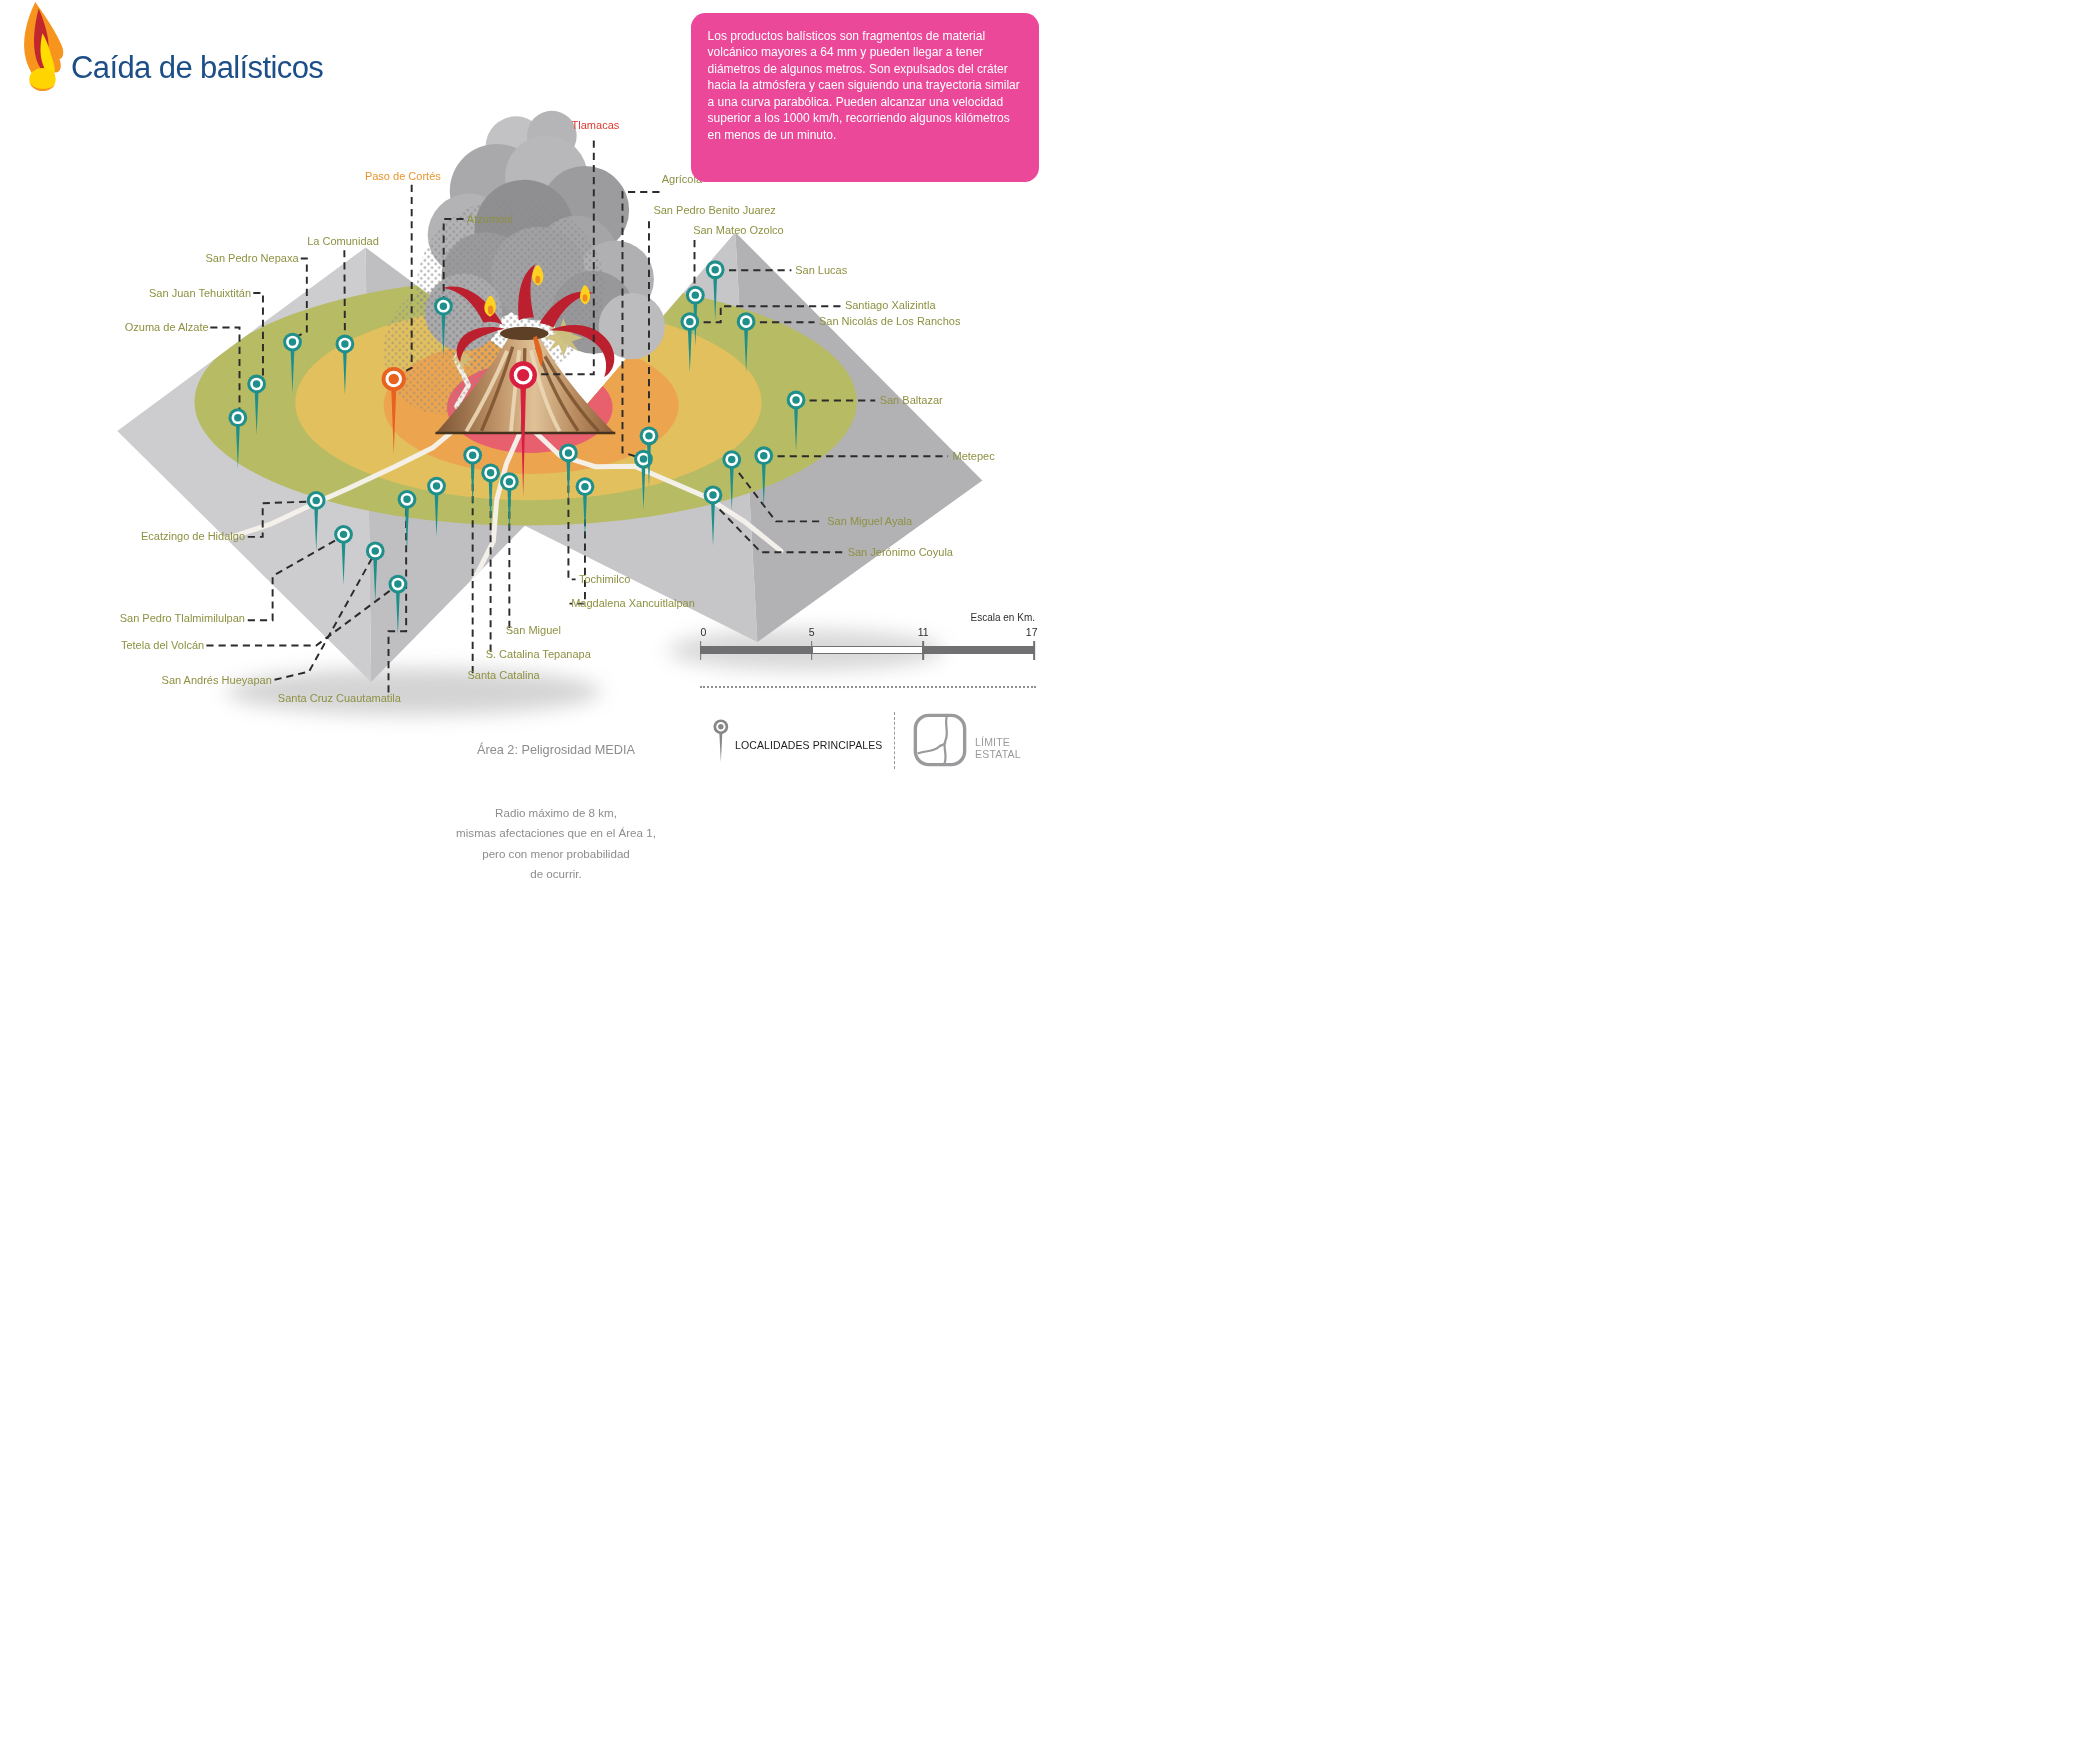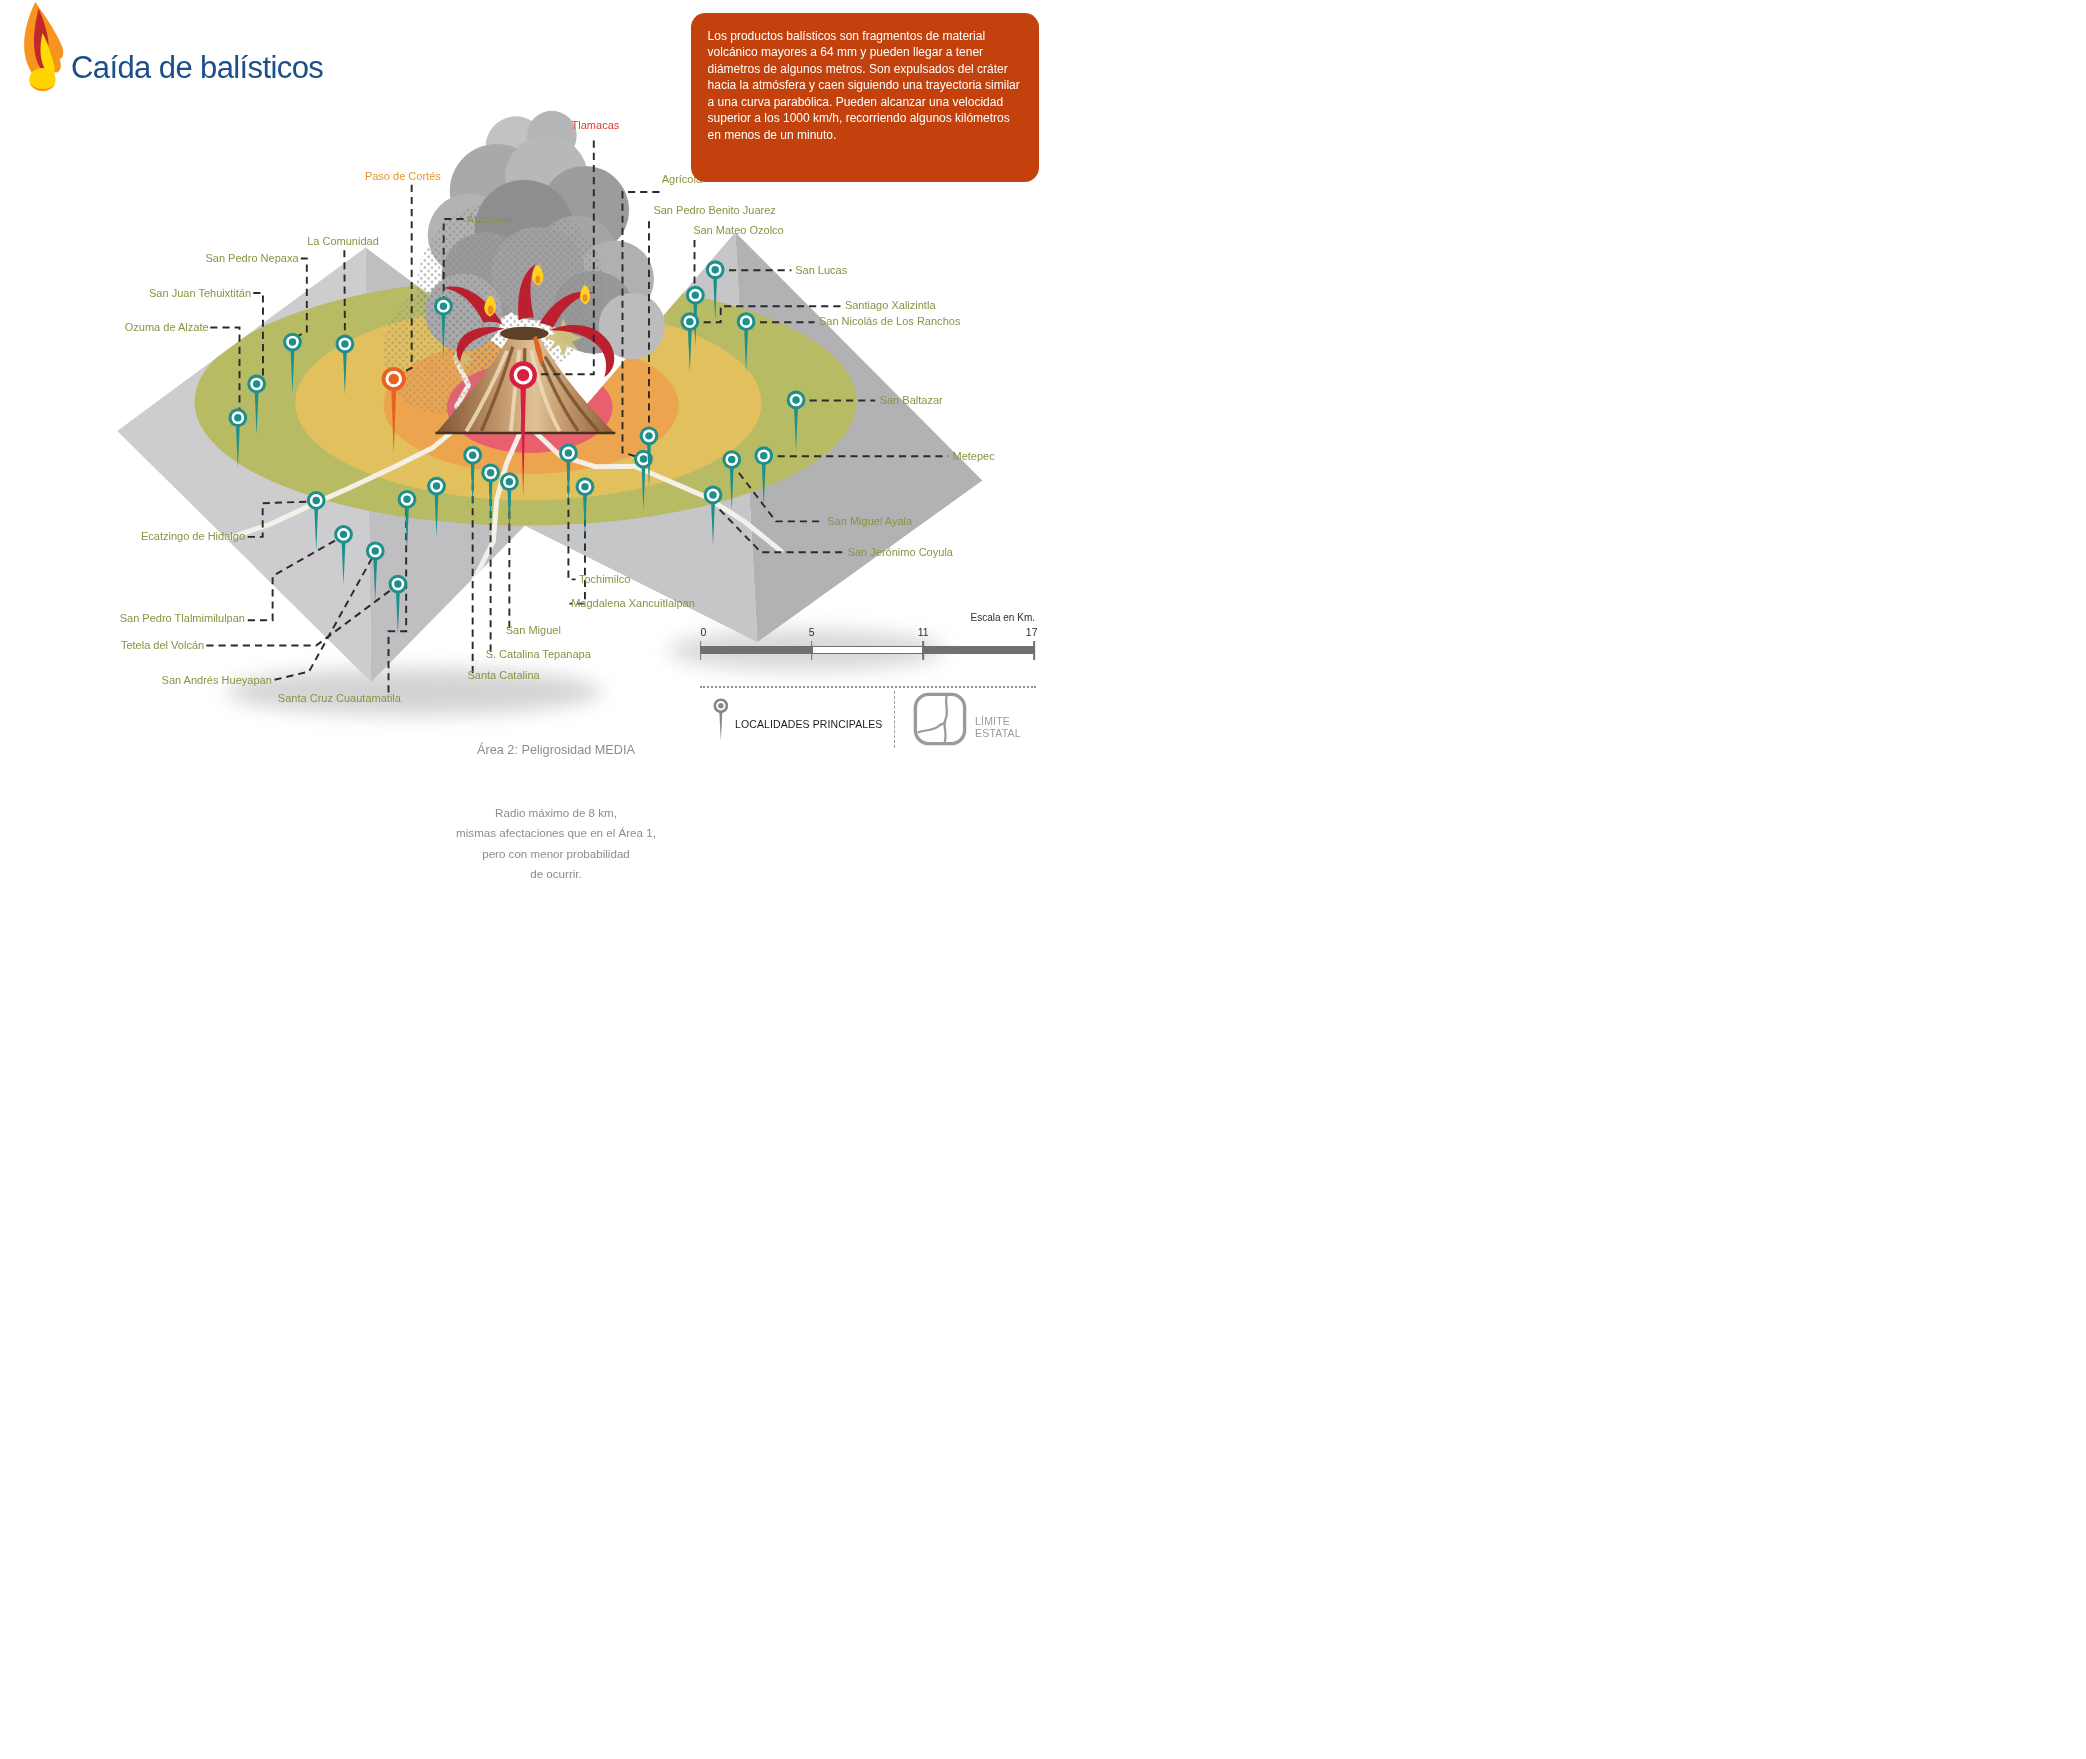--- a/index.html
+++ b/index.html
@@ -10,37 +10,37 @@
   }
   
   .flame{position:absolute;left:10px;top:0px;width:55px;height:94px;}
   .page-title{
     position:absolute;left:55px;top:34px;margin:16px;
     font-size:31px;font-weight:400;color:#1c4e88;letter-spacing:-0.6px;
   }
   
   .infobox{
     position:absolute;left:691px;top:13.3px;width:348px;height:169px;
-    background:#c2410c;border-radius:14.4px;color:#ffffff;
+    background:#ec4899;border-radius:14.4px;color:#ffffff;
     padding:14.4px 16.6px;font-size:12px;line-height:1.38;
   }
   
   svg.map{position:absolute;left:0;top:0;width:1043px;height:880px;}
   .loc-label{font-size:40px;}
   
   .scalebar{position:absolute;left:700px;top:612px;width:335px;height:72px;}
   .scalebar .sb-title{position:absolute;right:0;top:0;font-size:10px;color:#2e2e30;}
   .sb-num{position:absolute;top:14.4px;font-size:10.5px;color:#2e2e30;transform:translateX(-50%);}
   .sb-bar{position:absolute;top:34px;left:0;width:100%;height:7.7px;}
   .sb-seg{position:absolute;top:0;height:7.7px;width:33.4%;background:#707073;}
   .sb-seg.mid{left:33.3%;background:#ffffff;border:1.1px solid #707073;}
   .sb-tick{position:absolute;top:29px;width:1.7px;height:19px;background:#707073;transform:translateX(-50%);}
   
   .legend-sep{position:absolute;left:700px;top:686px;width:336px;border-top:2.8px dotted #8f8f91;}
-  .legend{position:absolute;left:700px;top:691px;width:336px;height:61px;}
+  .legend{position:absolute;left:700px;top:712px;width:336px;height:61px;}
   .legend .pin-ico{position:absolute;left:12px;top:2.2px;width:17.7px;height:55px;}
   .legend .loc-text{position:absolute;left:35px;top:26.5px;font-size:10.5px;color:#1d1d1f;letter-spacing:0.1px;}
   .legend .divider{position:absolute;left:194px;top:0px;height:57px;border-left:1.7px dashed #9a9a9c;}
   .legend .bound-ico{position:absolute;left:212px;top:1.1px;width:56px;height:54px;}
   .legend .lim-text{position:absolute;left:275px;top:24px;font-size:10.5px;color:#9b9b9d;letter-spacing:0.2px;}
   
   .areabox{position:absolute;top:743px;width:254px;text-align:center;color:#8d8d90;}
   .areabox h3{margin:0 0 46px 0;font-size:12.7px;font-weight:400;}
   .areabox p{margin:9px;font-size:11.6px;line-height:1.76;}
   .area2{left:429px;}

